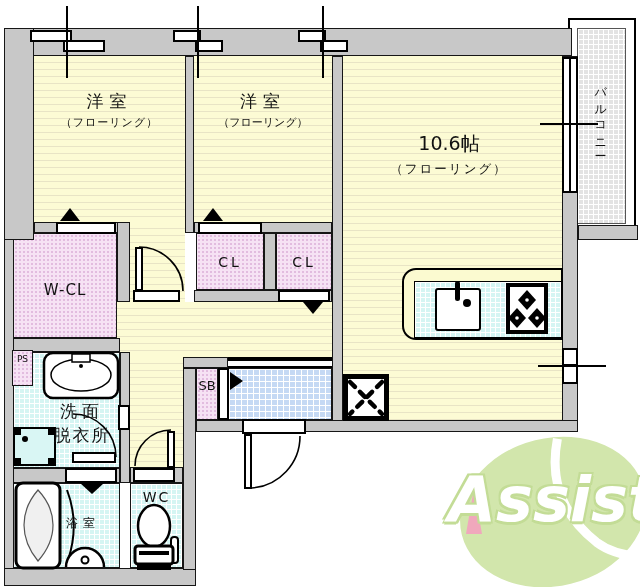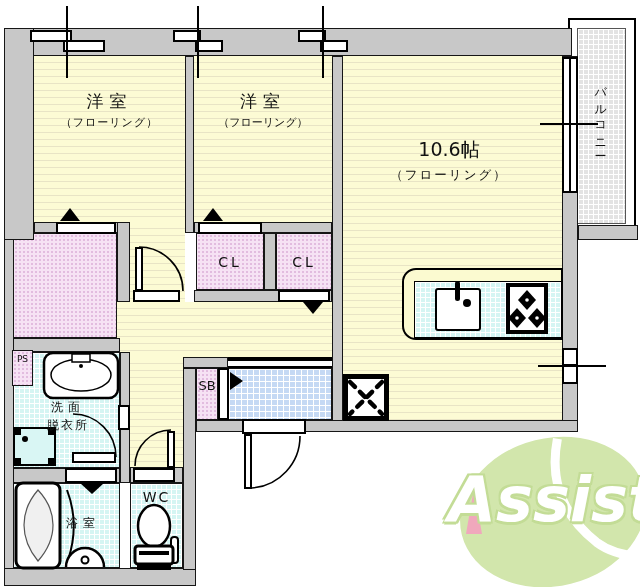--- a/index.html
+++ b/index.html
@@ -200,29 +200,30 @@
 
   <div class="lbl" style="left:34px;top:90px;width:151px;">
     <div style="font-size:17px;letter-spacing:6px;">洋室</div>
     <div style="font-size:11px;margin-top:4px;letter-spacing:1px;">（フローリング）</div>
   </div>
   <div class="lbl" style="left:194px;top:90px;width:138px;">
     <div style="font-size:17px;letter-spacing:6px;">洋室</div>
     <div style="font-size:11px;margin-top:4px;letter-spacing:0px;">（フローリング）</div>
   </div>
   <div class="lbl" style="left:343px;top:125px;width:212px;">
-    <div style="font-size:19px;margin-top:12px;">10.6帖</div>
+    <div style="font-size:19px;margin-top:6px;">10.6帖</div>
     <div style="font-size:12.5px;margin-top:5px;letter-spacing:2px;">（フローリング）</div>
   </div>
   <div class="lbl" style="left:592px;top:78px;writing-mode:vertical-rl;font-size:12px;letter-spacing:4px;">バルコニー</div>
+  <div class="lbl" style="left:13px;top:281px;width:104px;font-size:15px;letter-spacing:1px;">W-CL</div>
   <div class="lbl" style="left:196px;top:253px;width:68px;font-size:14px;letter-spacing:3px;">CL</div>
   <div class="lbl" style="left:276px;top:253px;width:56px;font-size:14px;letter-spacing:3px;">CL</div>
   <div class="lbl" style="left:12px;top:353px;width:21px;font-size:9px;line-height:1.5;word-break:break-all;z-index:8;">PS</div>
   <div class="lbl" style="left:196px;top:377px;width:22px;font-size:13px;line-height:1.4;word-break:break-all;z-index:8;">SB</div>
-  <div class="lbl" style="left:20px;top:400px;width:96px;font-size:12px;">
+  <div class="lbl" style="left:34px;top:400px;width:96px;font-size:17px;">
     <div style="letter-spacing:5px;">洗面</div>
     <div style="letter-spacing:2px;margin-top:2px;">脱衣所</div>
   </div>
   <div class="lbl" style="left:62px;top:516px;width:42px;font-size:12px;letter-spacing:5px;">浴室</div>
   <div class="lbl" style="left:130px;top:488px;width:53px;font-size:14px;letter-spacing:2px;">WC</div>
 
   <div class="lbl" style="left:448px;top:460px;width:192px;font-size:62px;font-weight:bold;font-style:italic;color:#fff;z-index:8;
               text-shadow:-2px -2px 0 #C3DC96, 2px -2px 0 #C3DC96, -2px 2px 0 #C3DC96, 2px 2px 0 #C3DC96, 0 3px 0 #C3DC96;">
     <span style="position:absolute;left:18px;top:28px;width:0;height:0;border-left:8px solid transparent;border-right:8px solid transparent;border-bottom:46px solid #F0A8BC;z-index:-1;"></span>
     <span>Assist</span>

